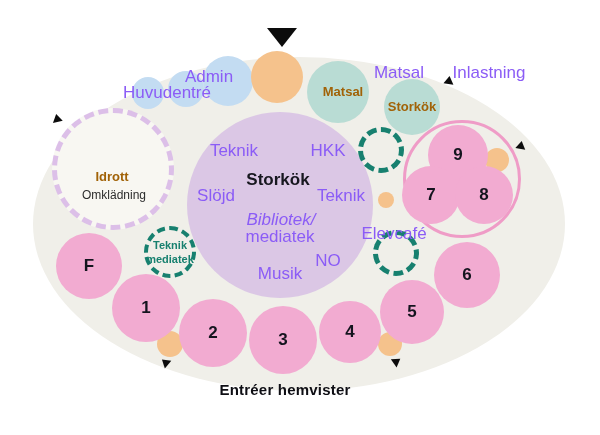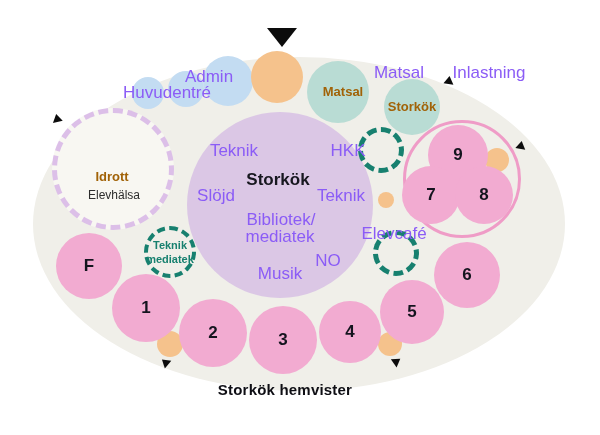--- a/index.html
+++ b/index.html
@@ -106,28 +106,28 @@
   <div class="tri-up z6" style="left:160px;top:358px;transform:rotate(-50deg);"></div>
   <div class="tri-up z6" style="left:392px;top:357px;transform:rotate(55deg);"></div>
 
   <div class="lbl r13 z6" style="left:167px;top:92px;">Huvudentré</div>
   <div class="lbl r13 z6" style="left:209px;top:76px;">Admin</div>
   <div class="lbl b13 z6" style="left:343px;top:91px;">Matsal</div>
   <div class="lbl r13 z6" style="left:399px;top:72px;">Matsal</div>
   <div class="lbl b13 z6" style="left:412px;top:106px;">Storkök</div>
   <div class="lbl r13 z6" style="left:489px;top:72px;">Inlastning</div>
   <div class="lbl b13 z6" style="left:112px;top:176px;">Idrott</div>
-  <div class="lbl r12 z6" style="left:114px;top:195px;">Elevhälsa</div>
+  <div class="lbl r12 z6" style="left:114px;top:195px;">Omklädning</div>
   <div class="lbl r13 z6" style="left:234px;top:150px;">Teknik</div>
-  <div class="lbl r13 z6" style="left:328px;top:150px;margin-left:20px;">HKK</div>
+  <div class="lbl r13 z6" style="left:328px;top:150px;">HKK</div>
   <div class="lbl b17 z6" style="left:278px;top:179px;">Storkök</div>
   <div class="lbl r13 z6" style="left:216px;top:195px;">Slöjd</div>
   <div class="lbl r13 z6" style="left:341px;top:195px;">Teknik</div>
-  <div class="lbl r13 z6" style="left:281px;top:219px;">Bibliotek/</div>
+  <div class="lbl r13 z6" style="left:281px;top:219px;font-style:italic;">Bibliotek/</div>
   <div class="lbl r13 z6" style="left:280px;top:236px;">mediatek</div>
   <div class="lbl r13 z6" style="left:328px;top:260px;">NO</div>
   <div class="lbl r13 z6" style="left:280px;top:273px;">Musik</div>
   <div class="lbl r13 z6" style="left:394px;top:233px;">Elevcafé</div>
   <div class="lbl teal11 z6" style="left:170px;top:245px;">Teknik</div>
   <div class="lbl teal11 z6" style="left:170px;top:259px;">mediatek</div>
-  <div class="lbl b15 z6" style="left:285px;top:389px;">Storkök hemvister</div>
+  <div class="lbl b15 z6" style="left:285px;top:389px;">Entréer hemvister</div>
 
 </div>
 
 </body></html>

